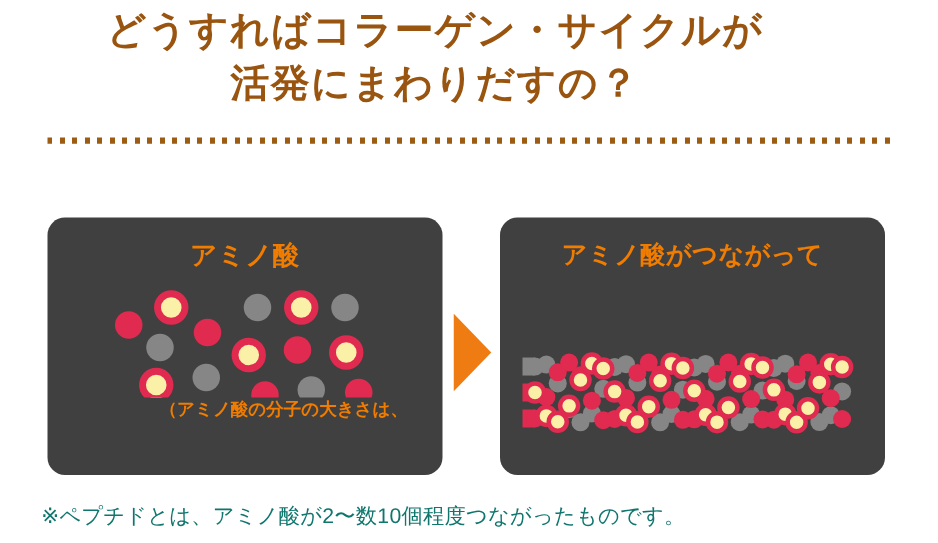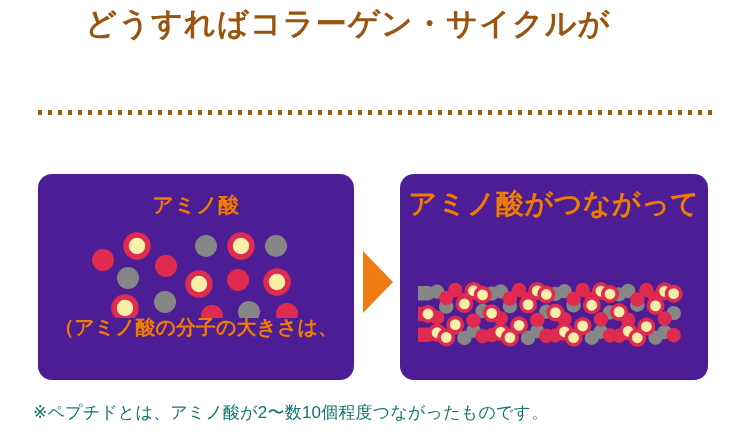--- a/index.html
+++ b/index.html
@@ -43,21 +43,21 @@
     background-image: repeating-linear-gradient(
       to right,
       #9c5c12 0px, #9c5c12 4px,
       rgba(255,255,255,0) 4px, rgba(255,255,255,0) 10px
     );
   }
 
   
   .panel {
     position: absolute;
-    background: #4c1d95;
+    background: #404040;
     border-radius: 14px;
   }
   #panel-amino {
     left: 38px;
     top: 174px;
     width: 316px;
     height: 206px;
   }
   #panel-collagen {
     left: 400px;
@@ -76,35 +76,36 @@
     letter-spacing: 0.5px;
     white-space: nowrap;
   }
   #amino-heading {
     top: 18px;
     font-size: 21px;
     line-height: 26px;
   }
   #collagen-heading {
     top: 16px;
-    font-size: 28px;
+    font-size: 20px;
     line-height: 28px;
   }
 
   #amino-caption {
     position: absolute;
     left: 0;
     top: 143px;
     width: 100%;
     text-align: center;
     color: #f07c00;
     font-weight: bold;
-    font-size: 20px;
+    font-size: 14px;
     line-height: 20px;
     white-space: nowrap;
+    padding-left: 31px;
   }
 
   
   #arrow {
     position: absolute;
     left: 363px;
     top: 251px;
     width: 0;
     height: 0;
     border-top: 31px solid transparent;
@@ -138,20 +139,21 @@
     line-height: 22px;
     letter-spacing: 0.2px;
     white-space: nowrap;
   }
 </style>
 </head>
 <body>
 
 <div id="title-block">
   <div class="title-line">どうすればコラーゲン・サイクルが</div>
+  <div class="title-line">活発にまわりだすの？</div>
 </div>
 
 <div id="divider"></div>
 
 <div class="panel" id="panel-amino">
   <div class="panel-heading" id="amino-heading">アミノ酸</div>
 
   <svg id="amino-dots" viewBox="0 0 316 96" xmlns="http://www.w3.org/2000/svg">
       <circle cx="65" cy="38" r="11" fill="#e02a50"></circle>
       <circle cx="99" cy="24" r="11" fill="#faf0a8" stroke="#e02a50" stroke-width="5.5"></circle>

